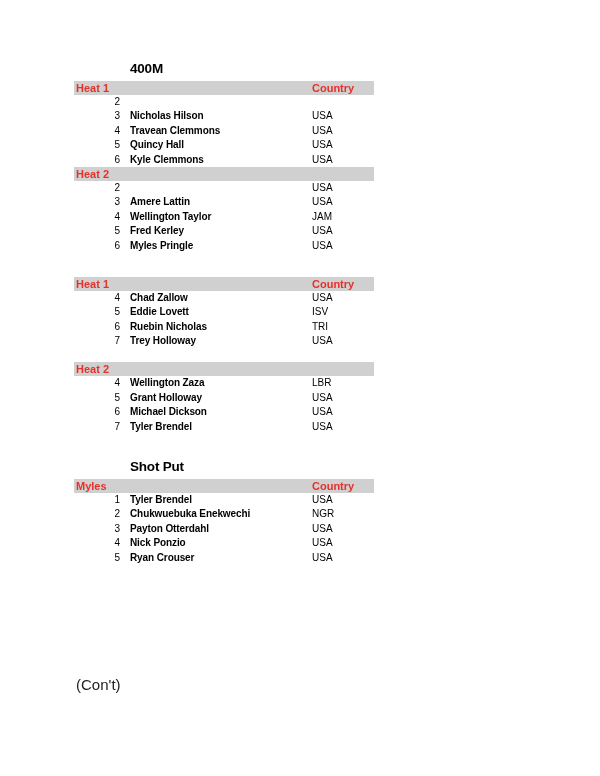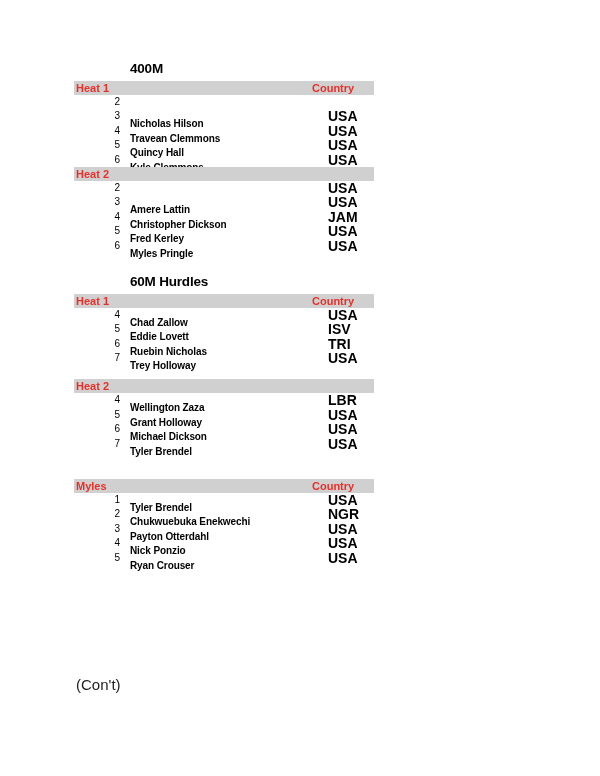--- a/index.html
+++ b/index.html
@@ -91,33 +91,33 @@
     width: 46px;
     text-align: right;
     font-size: 10px;
     font-weight: normal;
     line-height: 14.4px;
     white-space: nowrap;
   }
   .row-name {
     position: absolute;
     left: 56px;
-    top: 8px;
+    top: 0px;
     font-size: 10px;
     font-weight: bold;
     line-height: 14.4px;
     letter-spacing: -0.1px;
     white-space: nowrap;
   }
   .row-country {
     position: absolute;
-    left: 254px;
+    left: 238px;
     top: 0px;
-    font-size: 14px;
-    font-weight: bold;
+    font-size: 10px;
+    font-weight: normal;
     line-height: 14.4px;
     white-space: nowrap;
   }
 
   
   .gap-row { height: 14px; width: 300px; background: #ffffff; }
   .gap-20 { height: 20px; }
   .gap-24 { height: 24px; }
 
   
@@ -181,38 +181,37 @@
             <div class="row-name"></div>
             <div class="row-country">USA</div>
           </div>
           <div class="row">
             <div class="row-num">3</div>
             <div class="row-name">Amere Lattin</div>
             <div class="row-country">USA</div>
           </div>
           <div class="row">
             <div class="row-num">4</div>
-            <div class="row-name">Christopher Dickson</div>
+            <div class="row-name">Wellington Taylor</div>
             <div class="row-country">JAM</div>
           </div>
           <div class="row">
             <div class="row-num">5</div>
             <div class="row-name">Fred Kerley</div>
             <div class="row-country">USA</div>
           </div>
           <div class="row">
             <div class="row-num">6</div>
             <div class="row-name">Myles Pringle</div>
             <div class="row-country">USA</div>
           </div>
         </div>
       </div>
       <div class="event">
         <div class="gap-20"></div>
-        <div class="event-title">60M Hurdles</div>
         <div class="event-title-spacer-sm"></div>
         <div class="band">
           <div class="band-label">Heat 1</div>
           <div class="band-country">Country</div>
         </div>
         <div class="rows">
           <div class="row">
             <div class="row-num">4</div>
             <div class="row-name">Chad Zallow</div>
             <div class="row-country">USA</div>
@@ -256,20 +255,21 @@
           </div>
           <div class="row">
             <div class="row-num">7</div>
             <div class="row-name">Tyler Brendel</div>
             <div class="row-country">USA</div>
           </div>
         </div>
       </div>
       <div class="event">
         <div class="gap-24"></div>
+        <div class="event-title">Shot Put</div>
         <div class="event-title-spacer-sm"></div>
         <div class="band">
           <div class="band-label">Myles</div>
           <div class="band-country">Country</div>
         </div>
         <div class="rows">
           <div class="row">
             <div class="row-num">1</div>
             <div class="row-name">Tyler Brendel</div>
             <div class="row-country">USA</div>

